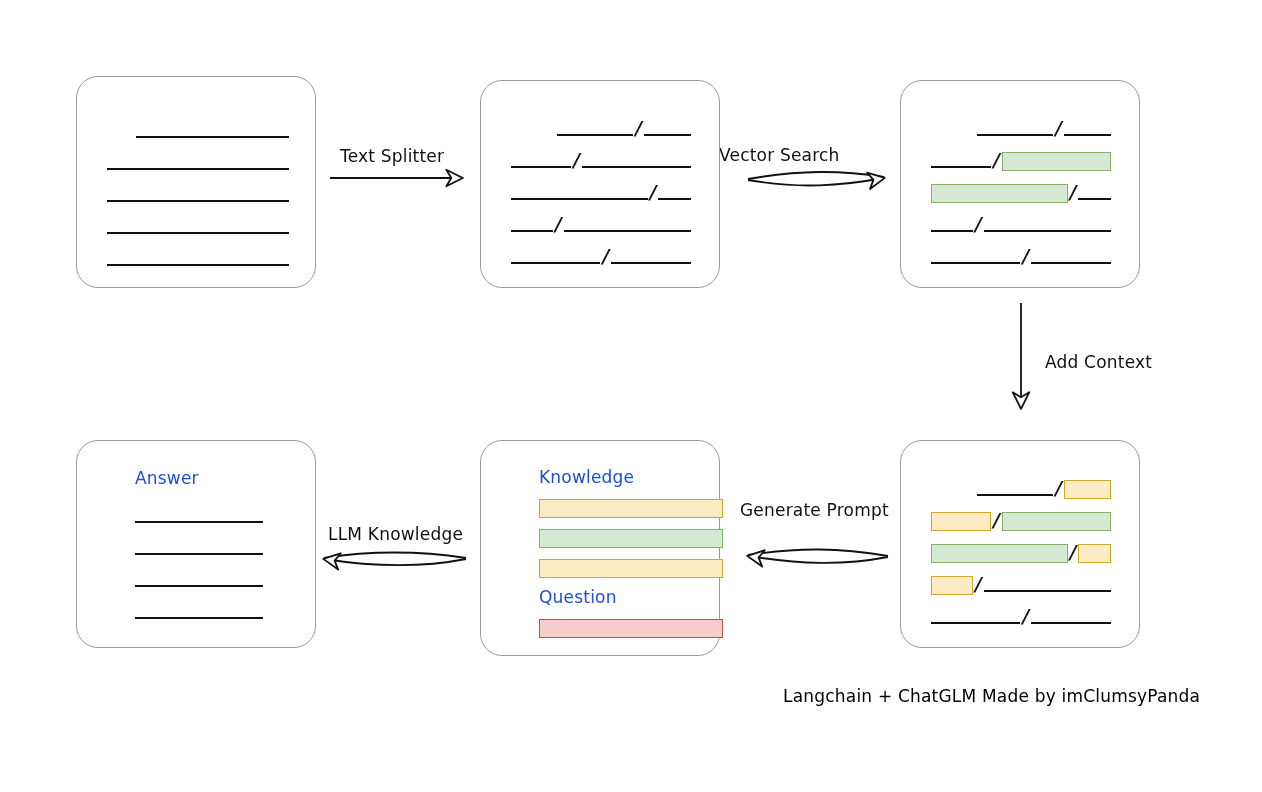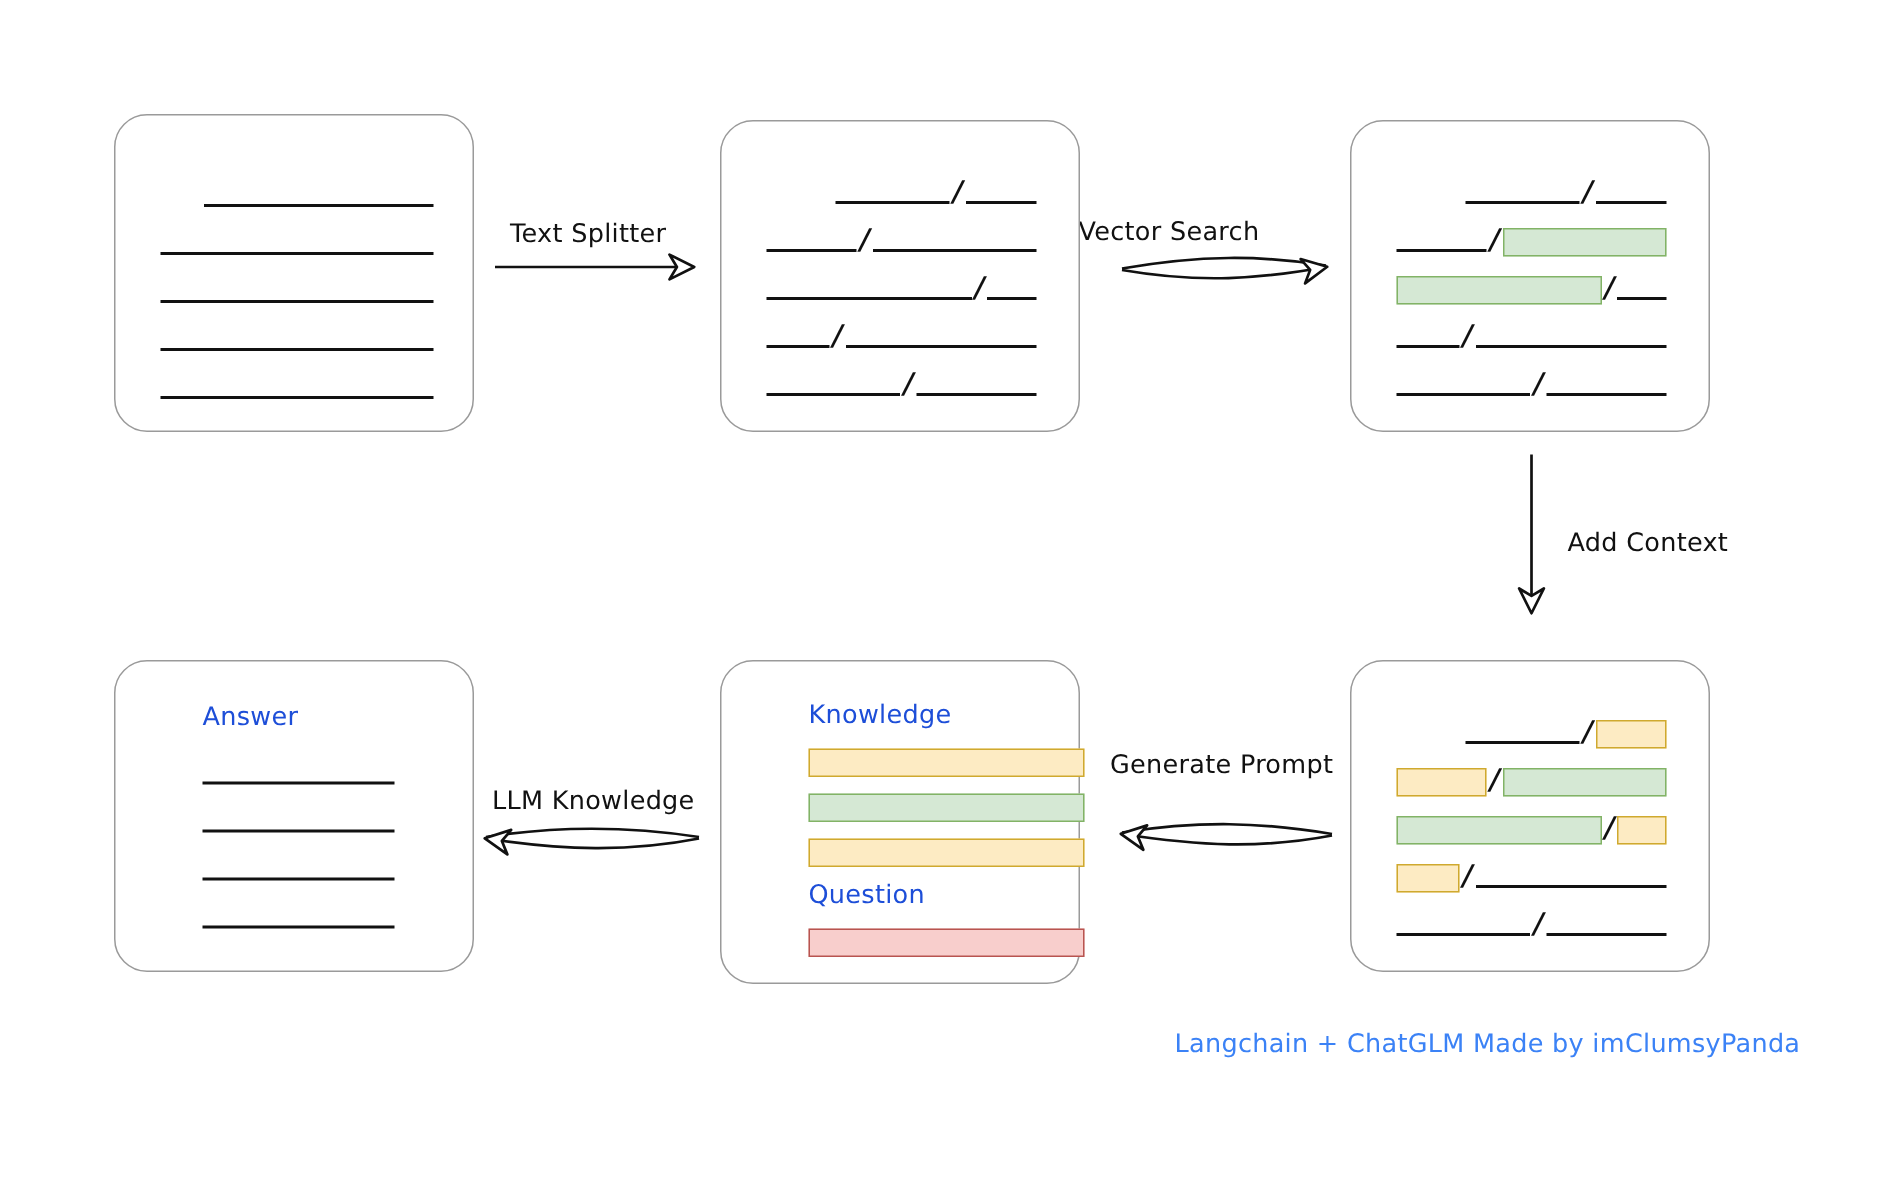--- a/index.html
+++ b/index.html
@@ -106,21 +106,21 @@
     font-size: 17px;
     color: #111;
     white-space: nowrap;
     letter-spacing: 0.2px;
   }
 
   .caption {
     position: absolute;
     font-family: "DejaVu Sans", sans-serif;
     font-size: 17px;
-    color: #3b82f6;
+    color: #000000;
     white-space: nowrap;
     letter-spacing: 0.2px;
   }
 
   svg.arrows {
     position: absolute;
     left: 0; top: 0;
     width: 1262px;
     height: 792px;
     pointer-events: none;

